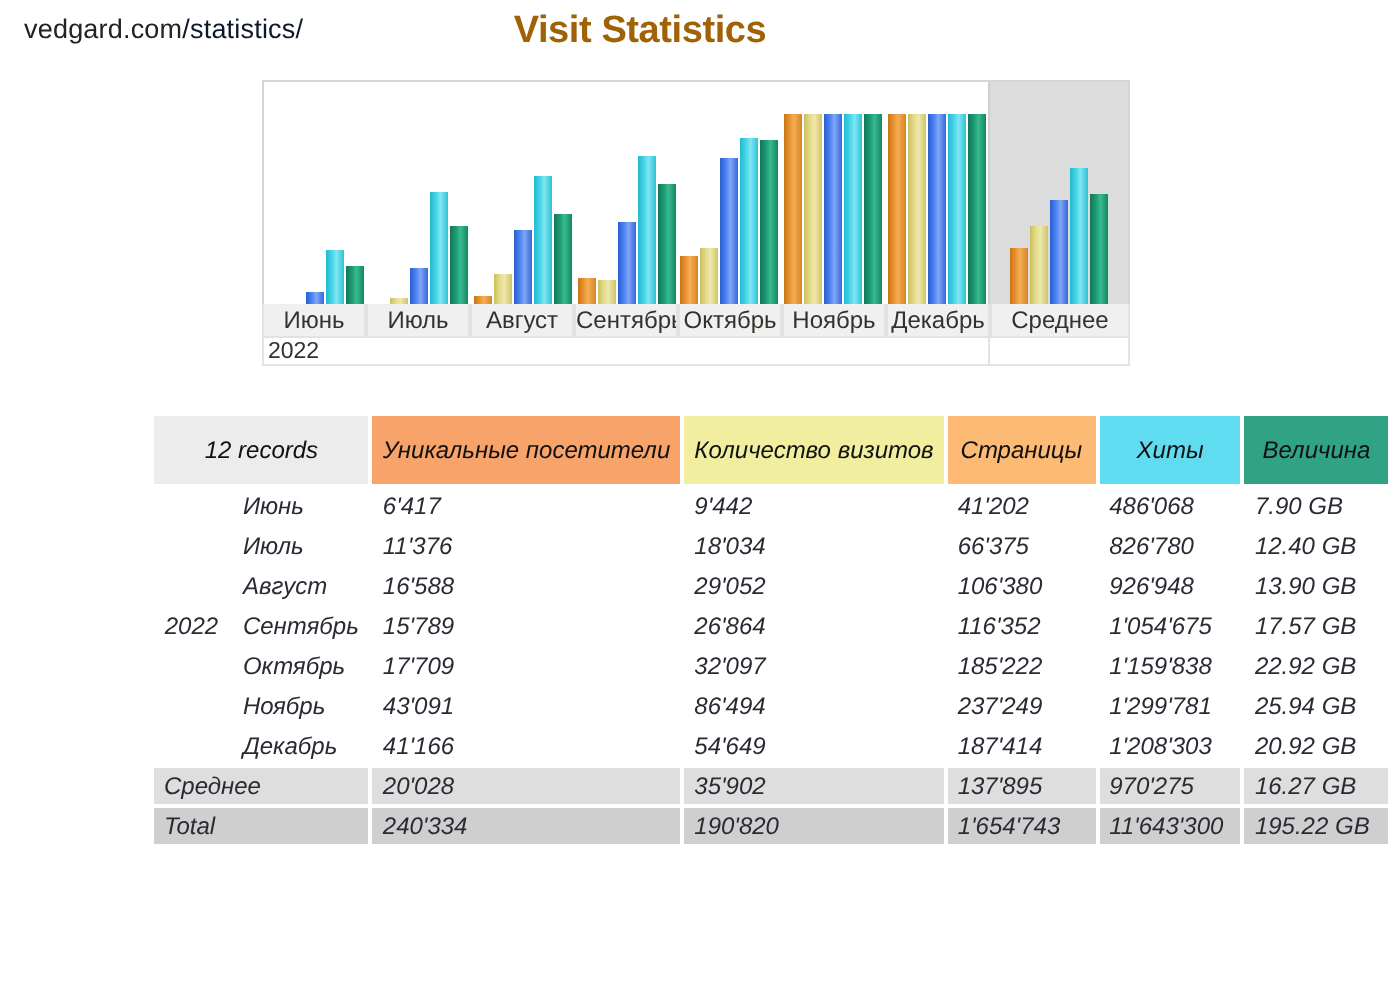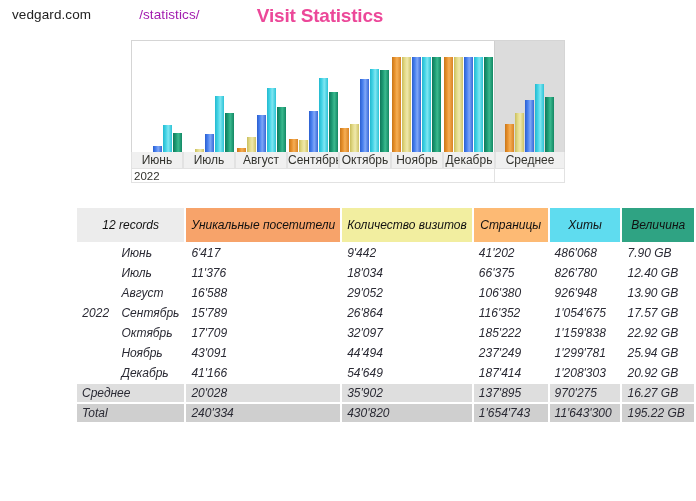--- a/index.html
+++ b/index.html
@@ -19,32 +19,32 @@
   
   #urlbar {
     position: absolute;
     left: 12px;
     top: 7px;
     font-size: 13.5px;
     line-height: 16px;
     letter-spacing: 0.1px;
     white-space: nowrap;
   }
-  #urlbar .path { color: #a21caf; margin-left: 48px; }
+  #urlbar .path { color: #0f172a; }
 
   
   #page-title {
     position: absolute;
     left: 0;
     top: 5px;
     width: 640px;
     text-align: center;
     font-size: 19px;
     font-weight: bold;
-    color: #ec4899;
+    color: #a16207;
     letter-spacing: -0.2px;
   }
 
   
   #chart-wrap {
     position: absolute;
     left: 131px;
     top: 40px;
     width: 434px;
     height: 127px;
@@ -347,21 +347,21 @@
         <td class="month-cell">Октябрь</td>
         <td class="num">17'709</td>
         <td class="num">32'097</td>
         <td class="num">185'222</td>
         <td class="num">1'159'838</td>
         <td class="num">22.92 GB</td>
       </tr>
       <tr>
         <td class="month-cell">Ноябрь</td>
         <td class="num">43'091</td>
-        <td class="num">44'494</td>
+        <td class="num">86'494</td>
         <td class="num">237'249</td>
         <td class="num">1'299'781</td>
         <td class="num">25.94 GB</td>
       </tr>
       <tr>
         <td class="month-cell">Декабрь</td>
         <td class="num">41'166</td>
         <td class="num">54'649</td>
         <td class="num">187'414</td>
         <td class="num">1'208'303</td>
@@ -371,19 +371,19 @@
         <td class="label-span" colspan="2">Среднее</td>
         <td class="num">20'028</td>
         <td class="num">35'902</td>
         <td class="num">137'895</td>
         <td class="num">970'275</td>
         <td class="num">16.27 GB</td>
       </tr>
       <tr class="total-row">
         <td class="label-span" colspan="2">Total</td>
         <td class="num">240'334</td>
-        <td class="num">430'820</td>
+        <td class="num">190'820</td>
         <td class="num">1'654'743</td>
         <td class="num">11'643'300</td>
         <td class="num">195.22 GB</td>
       </tr>
     </tbody>
 </table>
 
 </body></html>

